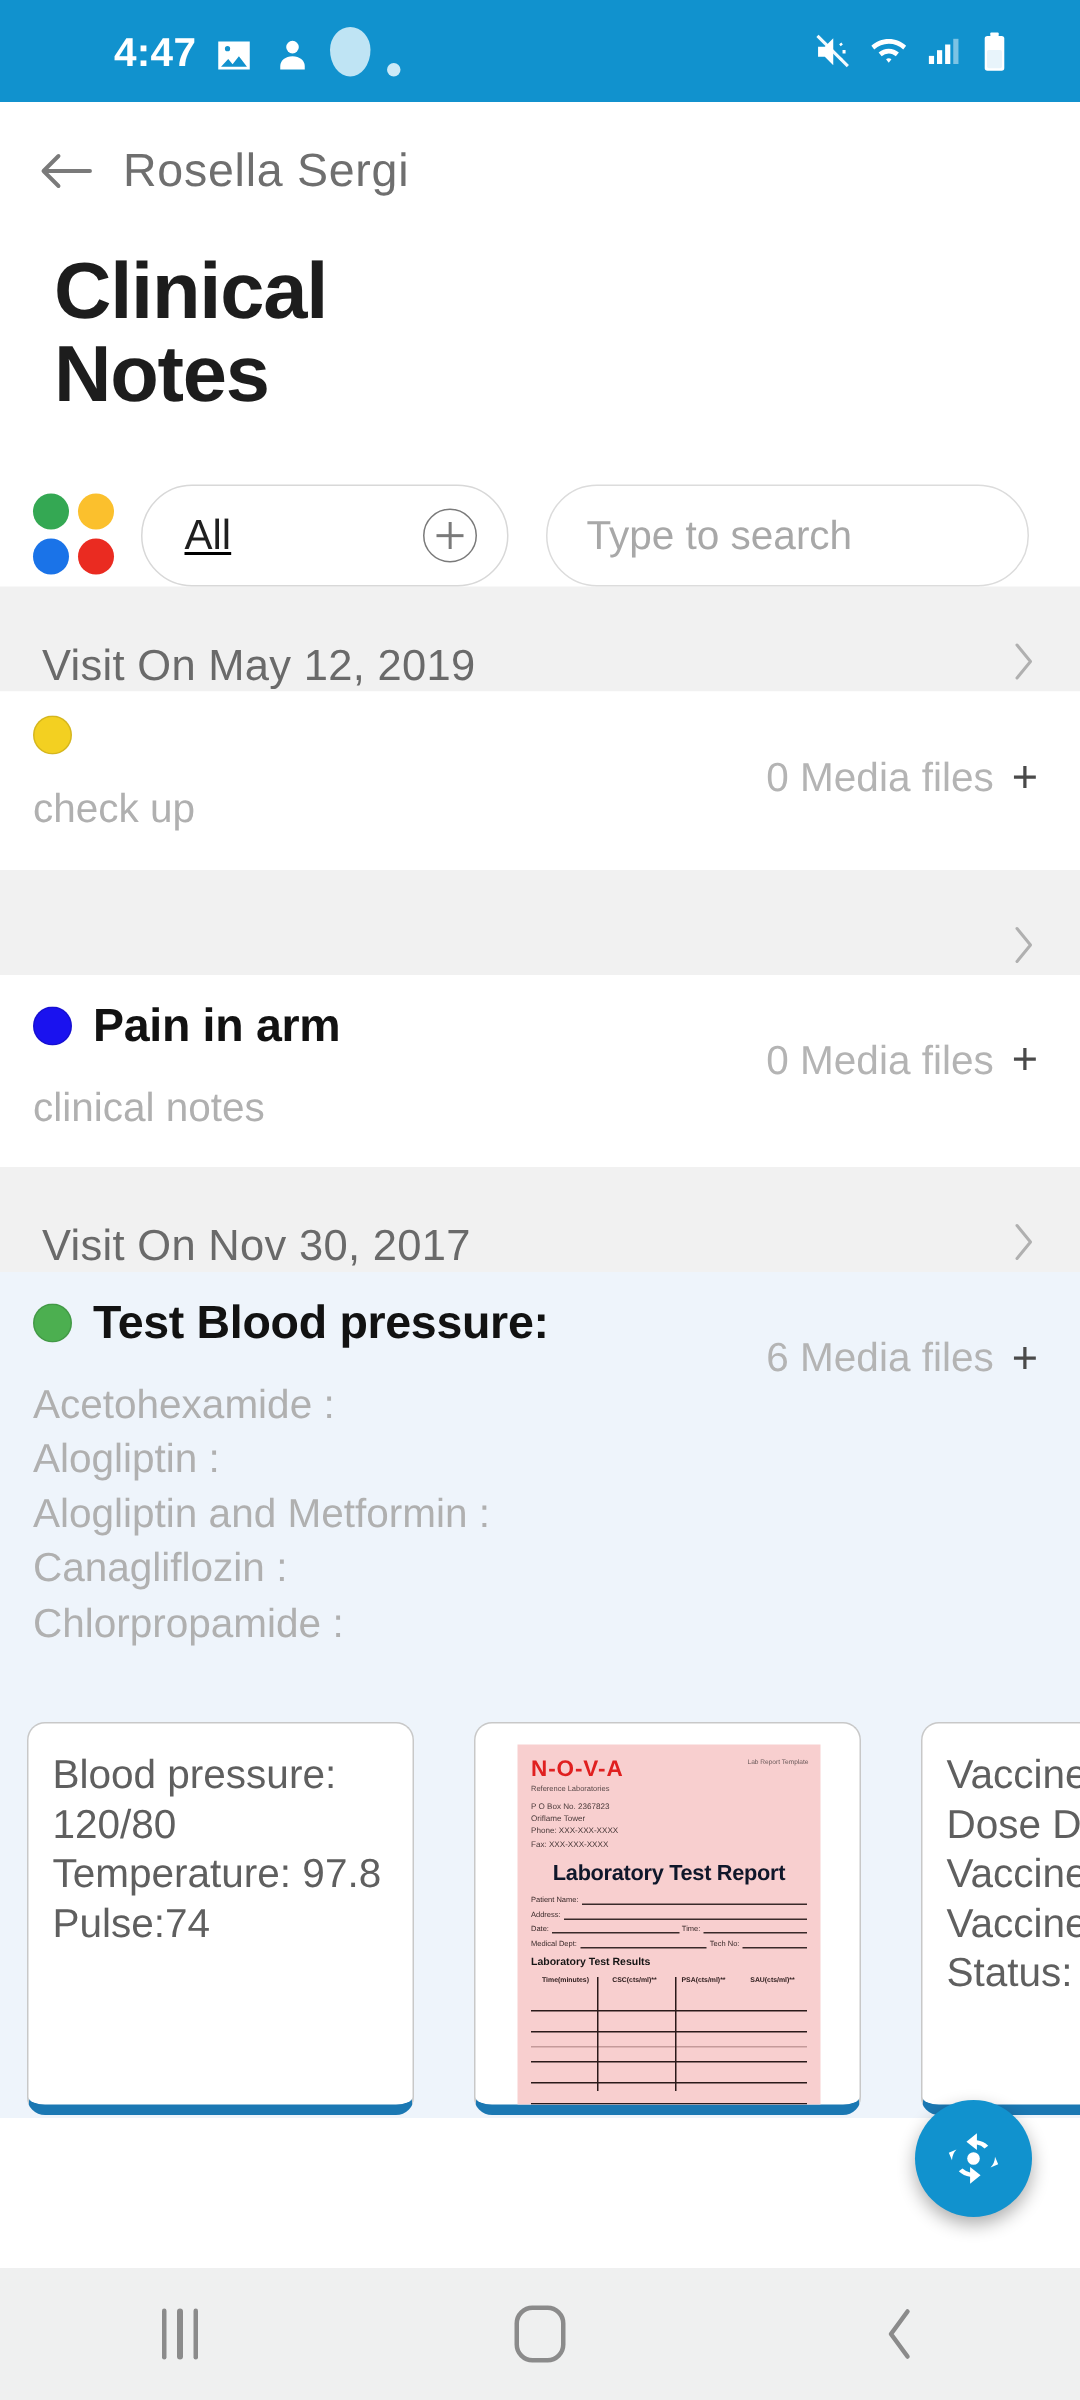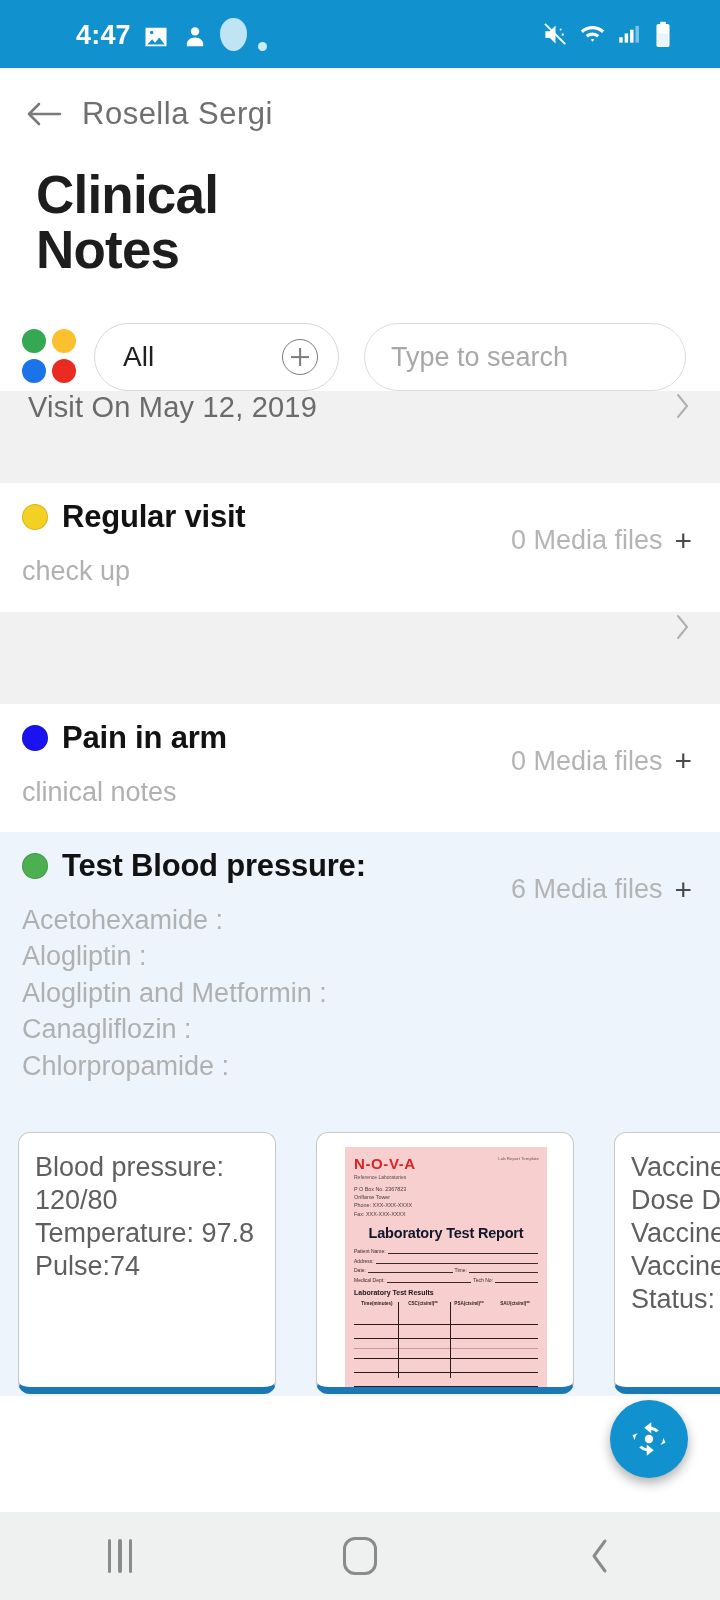--- a/index.html
+++ b/index.html
@@ -112,20 +112,21 @@
   .chip {
     flex: none;
     width: 245px;
     height: 68px;
     border: 1.5px solid #d8d8d8;
     border-radius: 34px;
     display: flex;
     align-items: center;
     padding: 0 20px 0 28px;
     background: #fff;
+    text-decoration: underline;
   }
   .chip-label {
     font-size: 28px;
     color: #1f1f1f;
     flex: 1;
   }
   .plus-circle {
     width: 36px; height: 36px;
     border: 1.6px solid #7a7a7a;
     border-radius: 50%;
@@ -158,24 +159,24 @@
     outline: none;
     background: transparent;
     font-family: "Liberation Sans", sans-serif;
     font-size: 27px;
     color: #1f1f1f;
   }
   .search-input::placeholder { color: #a8a8a8; }
 
   
   .visit-header {
-    height: 92px;
+    height: 70px;
     background: #f1f1f1;
     display: flex;
-    align-items: flex-start;
+    align-items: flex-end;
     padding: 0 28px;
   }
   .visit-header-label {
     font-size: 29px;
     color: #6a6a6a;
     letter-spacing: 0.2px;
   }
   .chev {
     margin-left: auto;
     color: #adadad;
@@ -476,21 +477,20 @@
     <span class="chev">
       <svg width="18" height="30" viewBox="0 0 18 30" fill="none" stroke="#b0b0b0" stroke-width="2" stroke-linecap="round" stroke-linejoin="round">
           <path d="M4 4l9 11-9 11"></path>
         </svg>
     </span>
   </div>
   <div class="note-row">
     <div class="note-main">
       <div class="note-title-line">
         <span class="status-dot" style="background:#f3d021"></span>
-        <span class="note-title">Regular visit</span>
       </div>
       <div class="note-desc">
         <span class="note-desc-line">check up</span>
       </div>
     </div>
     <div class="note-meta">
       <span class="media-count">0 Media files</span>
       <span class="media-plus">+</span>
     </div>
   </div>
@@ -511,20 +511,28 @@
       <div class="note-desc">
         <span class="note-desc-line">clinical notes</span>
       </div>
     </div>
     <div class="note-meta">
       <span class="media-count">0 Media files</span>
       <span class="media-plus">+</span>
     </div>
   </div>
 
+  <div class="visit-header">
+    <span class="visit-header-label">Visit On Nov 30, 2017</span>
+    <span class="chev">
+      <svg width="18" height="30" viewBox="0 0 18 30" fill="none" stroke="#b0b0b0" stroke-width="2" stroke-linecap="round" stroke-linejoin="round">
+          <path d="M4 4l9 11-9 11"></path>
+        </svg>
+    </span>
+  </div>
   <div class="note-row highlight">
     <div class="note-main">
       <div class="note-title-line">
         <span class="status-dot" style="background:#4caf50"></span>
         <span class="note-title">Test Blood pressure:</span>
       </div>
       <div class="note-desc">
         <span class="note-desc-line">Acetohexamide :</span>
         <span class="note-desc-line">Alogliptin :</span>
         <span class="note-desc-line">Alogliptin and Metformin :</span>

